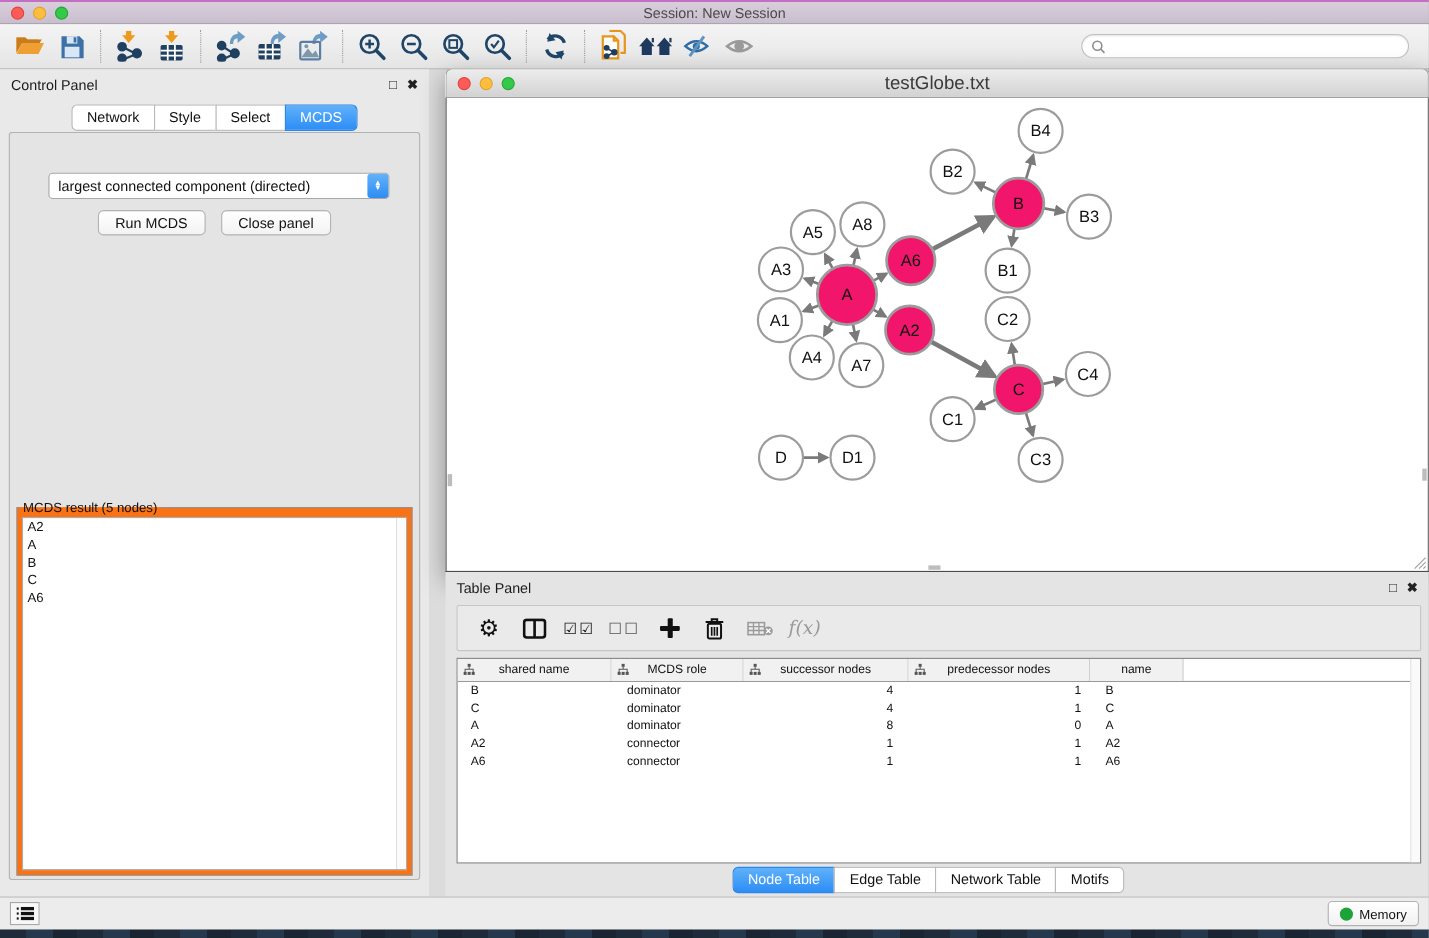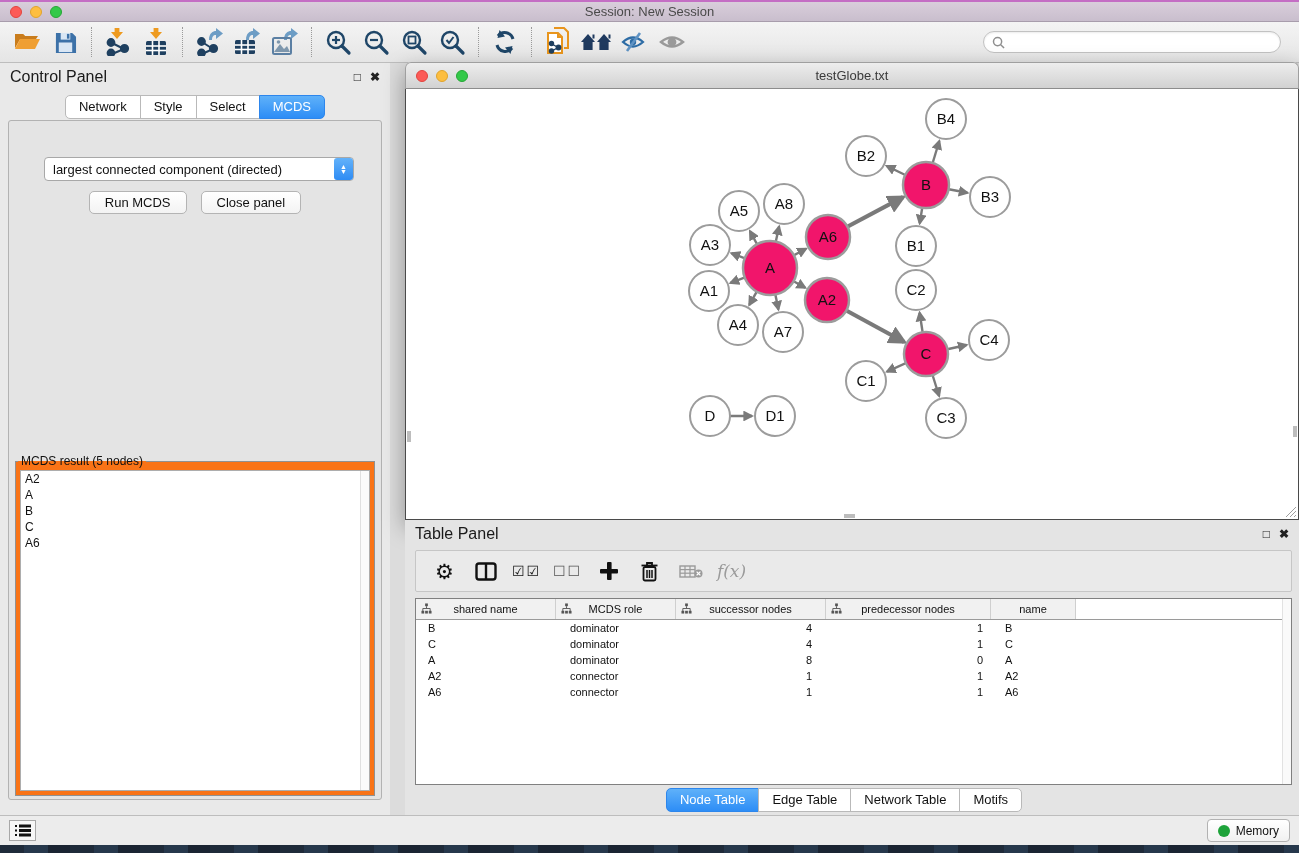--- a/index.html
+++ b/index.html
@@ -26,21 +26,21 @@
   .tbtn { width:38px; height:34px; display:flex; align-items:center; justify-content:center; cursor:default; }
   .tsep { height:30px; border-left:1px dotted #9a9a9a; margin:0 7px; }
   #search-wrap { margin-left:auto; margin-right:10px; width:298px; height:22px; background:#fff;
     border:1px solid #c2c2c2; border-radius:11px; display:flex; align-items:center; padding:0 8px;
     box-shadow:inset 0 1px 2px rgba(0,0,0,.08); }
   #search-wrap input { border:none; outline:none; flex:1; font-size:12px; margin-left:5px; background:transparent; }
 
   
   #control-panel { position:absolute; left:0; top:63px; width:390px; height:752px; background:#e9e9e9; }
   .panel-head { height:28px; display:flex; align-items:center; padding:0 10px; }
-  .panel-head .ptitle { font-size:16px; color:#1a1a1a; }
+  .panel-head .ptitle { font-size:13px; color:#1a1a1a; }
   .panel-head .win-icons { margin-left:auto; display:flex; gap:9px; align-items:center; }
   .wicon { font-size:12px; color:#222; line-height:1; cursor:default; }
   #cp-tabs { position:absolute; left:0; top:32px; width:100%; display:flex; justify-content:center; }
   .seg { display:flex; }
   .seg-tab { font-size:13px; padding:3px 13px; background:#fff; border:1px solid #b9b9b9; margin-left:-1px;
     color:#111; line-height:16px; }
   .seg-tab:first-child { border-radius:5px 0 0 5px; margin-left:0; }
   .seg-tab:last-child { border-radius:0 5px 5px 0; }
   .seg-tab.active { background:linear-gradient(#5fb1f9,#2d8df6); border-color:#2d86ec; color:#fff; }
   #cp-content { position:absolute; left:8px; right:8px; top:57px; bottom:15px;
@@ -62,21 +62,21 @@
     border:1px solid #adadad; overflow:hidden; }
   #mcds-list .scroll-track { position:absolute; right:0; top:0; bottom:0; width:9px; background:#fbfbfb; border-left:1px solid #e0e0e0; }
   .mcds-item { font-size:12px; color:#111; padding:1px 0 1px 4px; line-height:14px; }
 
   
   #net-window { position:absolute; left:405px; top:62px; width:894px; height:458px;
     border-radius:6px 6px 0 0; box-shadow:0 8px 22px rgba(0,0,0,.35); background:#fff; }
   #net-titlebar { height:27px; background:linear-gradient(#ededed,#d2d2d2); border:1px solid #9f9f9f;
     border-bottom:1px solid #8d8d8d; border-radius:6px 6px 0 0; position:relative;
     display:flex; align-items:center; justify-content:center; }
-  #net-titlebar .title { font-size:13px; color:#3a3a3a; }
+  #net-titlebar .title { font-size:17px; color:#3a3a3a; }
   #net-canvas { position:absolute; left:0; top:27px; right:0; bottom:0; background:#fff;
     border:1px solid #4a4a4a; border-top:none; }
   #net-svg text { font-family:"Liberation Sans", sans-serif; }
   .scrollmark { position:absolute; background:#bdbdbd; }
   #grip { position:absolute; right:1px; bottom:1px; }
 
   
   #table-panel { position:absolute; left:405px; top:520px; width:894px; height:295px; background:#e4e4e4; }
   #tp-toolbar { position:absolute; left:10px; right:7px; top:30px; height:42px; background:#eaeaea;
     border:1px solid #c6c6c6; border-radius:2px; display:flex; align-items:center; padding:0 10px; gap:4px; }

